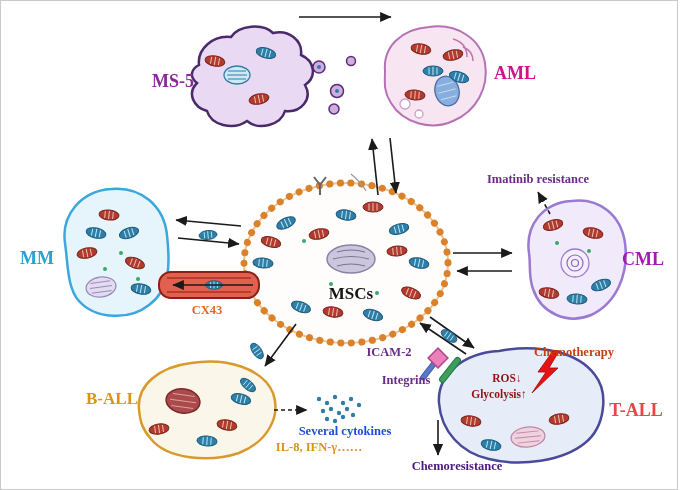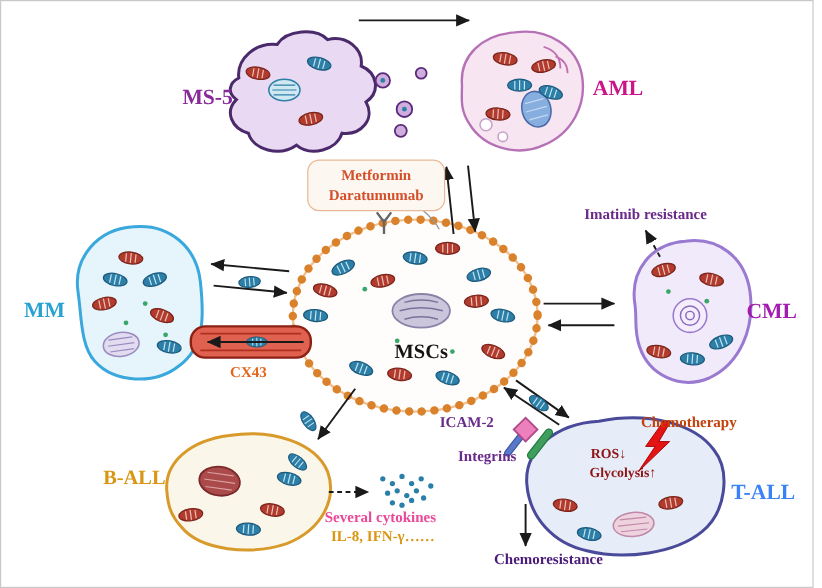--- a/index.html
+++ b/index.html
@@ -222,32 +222,28 @@
     <circle cx="352" cy="414" r="2.2"></circle>
         <circle cx="358" cy="404" r="2.2"></circle>
   </g>
 </svg>
 
 <div class="lbl s18" style="left: 172px; top: 80px; color: rgb(138, 42, 154);">MS-5</div>
 <div class="lbl s18" style="left: 514px; top: 72px; color: rgb(204, 20, 136);">AML</div>
 <div class="lbl s18" style="left: 36px; top: 257px; color: rgb(40, 162, 210);">MM</div>
 <div class="lbl s18" style="left: 642px; top: 258px; color: #a21caf;">CML</div>
 <div class="lbl s17" style="left: 111px; top: 397px; color: rgb(216, 150, 18);">B-ALL</div>
-<div class="lbl s18" style="left: 635px; top: 409px; color: #3b82f6;">T-ALL</div>
+<div class="lbl s18" style="left: 635px; top: 409px; color: #ef4444;">T-ALL</div>
 <div class="lbl s17" style="left: 350px; top: 292px; color: rgb(20, 20, 20);">MSCs</div>
 
-<div class="drugbox">
-  <span style="color: rgb(212, 80, 42);">Metformin</span>
-  <span style="color: rgb(212, 80, 42);">Daratumumab</span>
-</div>
 
 <div class="lbl s12" style="left: 537px; top: 178px; color: rgb(106, 42, 138);">Imatinib resistance</div>
 <div class="lbl s12" style="left: 206px; top: 309px; color: rgb(228, 102, 28);">CX43</div>
 <div class="lbl s12" style="left: 388px; top: 351px; color: rgb(106, 42, 138);">ICAM-2</div>
 <div class="lbl s12" style="left: 405px; top: 379px; color: rgb(106, 42, 138);">Integrins</div>
 <div class="lbl s11" style="left: 492px; top: 378px; color: rgb(142, 20, 20);">ROS↓</div>
-<div class="lbl s11" style="left: 504px; top: 394px; color: rgb(142, 20, 20);">Glycolysis↑</div>
+<div class="lbl s11" style="left: 484px; top: 394px; color: rgb(142, 20, 20);">Glycolysis↑</div>
 <div class="lbl s12" style="left: 573px; top: 351px; color: #c2410c;">Chemotherapy</div>
 <div class="lbl s12" style="left: 456px; top: 465px; color: rgb(74, 26, 122);">Chemoresistance</div>
-<div class="lbl s12" style="left: 316px; top: 430px; color: #ec4899;">Several cytokines</div>
+<div class="lbl s12" style="left: 344px; top: 430px; color: #1d4ed8;">Several cytokines</div>
 <div class="lbl s12" style="left: 318px; top: 446px; color: rgb(216, 150, 18);">IL-8, IFN-γ……</div>
 
 </div>
 
 </body></html>

